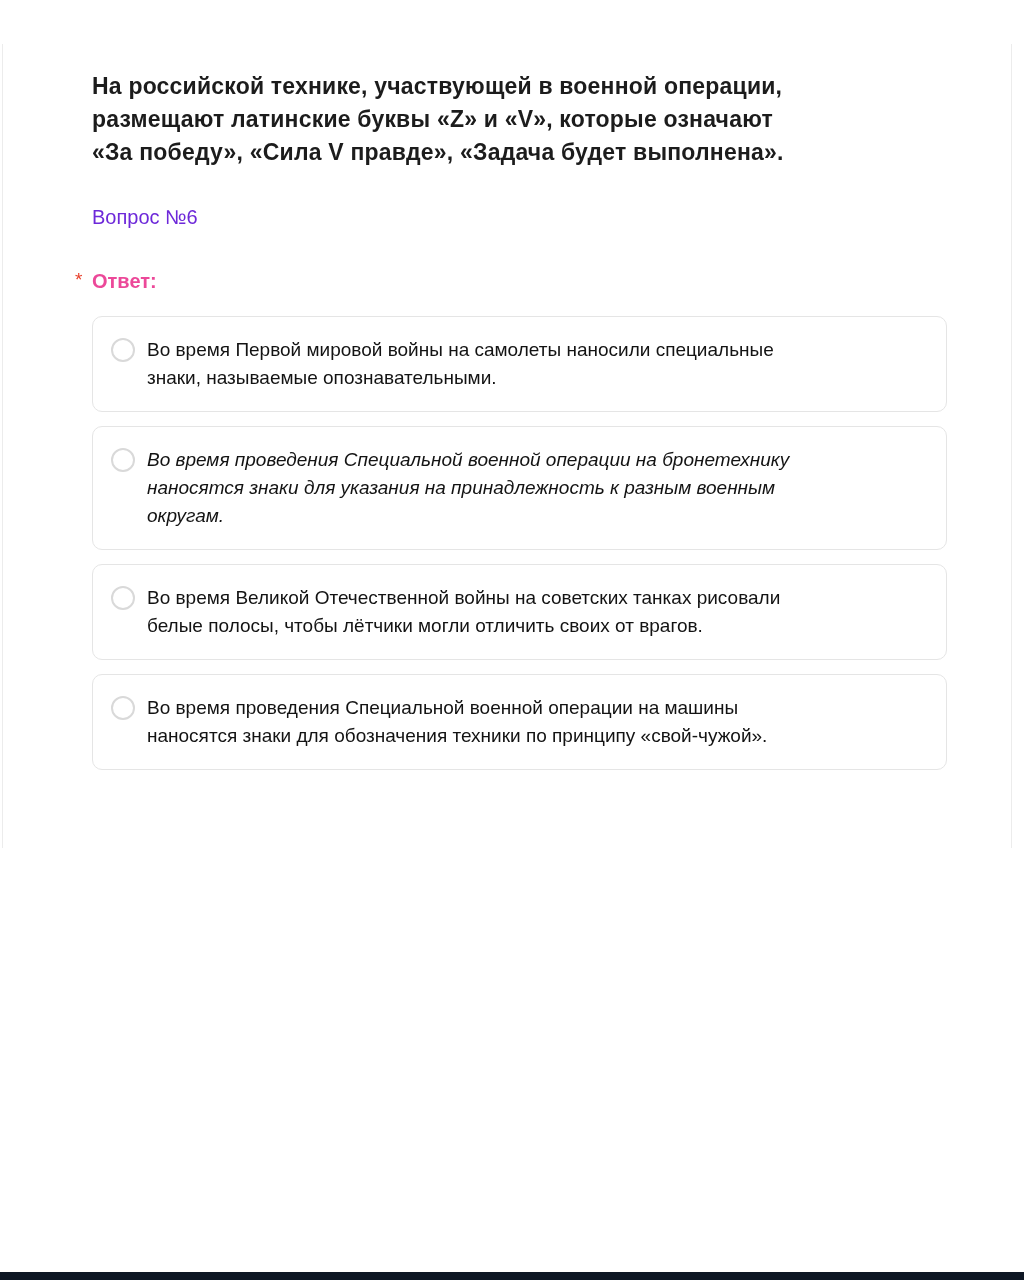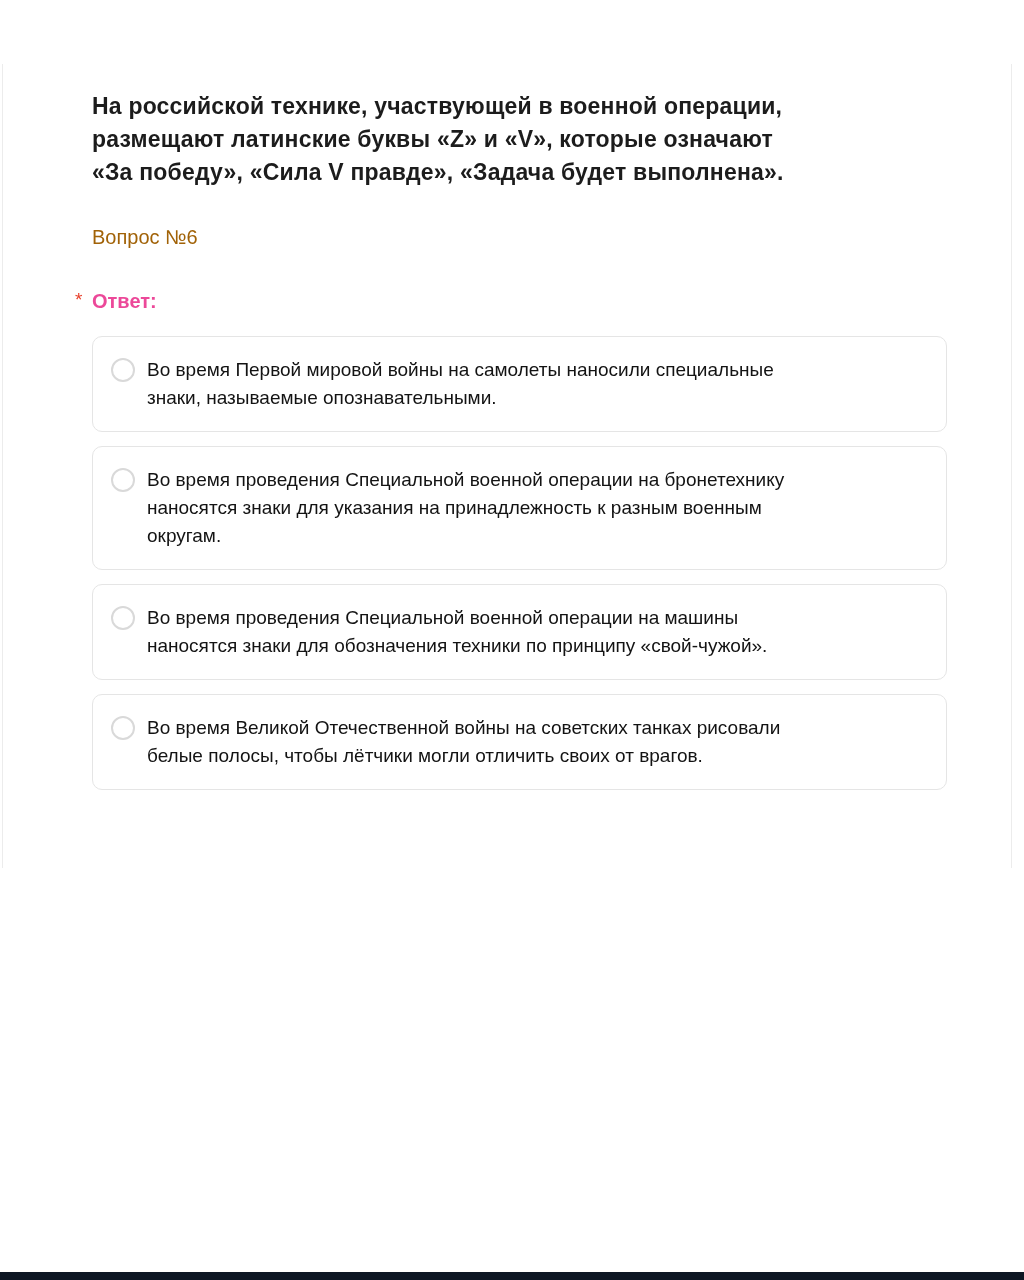--- a/index.html
+++ b/index.html
@@ -10,21 +10,21 @@
     width: 1024px;
     height: 1280px;
     background: #ffffff;
     font-family: "Liberation Sans", sans-serif;
     position: relative;
     overflow: hidden;
   }
   .form-panel {
     position: absolute;
     left: 2px;
-    top: 64px;
+    top: 44px;
     width: 1010px;
     height: 804px;
     box-sizing: border-box;
     background: #ffffff;
     border-left: 1px solid #ececec;
     border-right: 1px solid #ececec;
   }
   .form-content {
     padding: 26px 40px 0 89px;
   }
@@ -114,51 +114,51 @@
 <body>
 
 <div class="form-panel" style="border-left-color: rgb(236, 236, 236); border-right-color: rgb(236, 236, 236);">
   <div class="form-content">
 
     <div class="intro-text">На российской технике, участвующей в военной операции,
 размещают латинские буквы «Z» и «V», которые означают
 «За победу», «Сила V правде», «Задача будет выполнена».</div>
 
 
-    <div class="question-number" style="color: #a16207;">Вопрос №6</div>
+    <div class="question-number" style="color: #6d28d9;">Вопрос №6</div>
 
     <div class="answer-row">
       <span class="required-asterisk" style="color: rgb(232, 64, 44);">*</span>
       <span class="answer-label">Ответ:</span>
     </div>
 
     <div class="options">
 
       <div class="answer-option" style="border-color: rgb(229, 229, 229);">
         <span class="radio"></span>
         <span class="option-label">Во время Первой мировой войны на самолеты наносили специальные
 знаки, называемые опознавательными.</span>
       </div>
 
-      <div class="answer-option" style="border-color: rgb(229, 229, 229);">
+      <div class="answer-option" style="border-color: rgb(229, 229, 229); font-style: italic;">
         <span class="radio"></span>
         <span class="option-label">Во время проведения Специальной военной операции на бронетехнику
 наносятся знаки для указания на принадлежность к разным военным
 округам.</span>
       </div>
 
       <div class="answer-option" style="border-color: rgb(229, 229, 229);">
         <span class="radio"></span>
-        <span class="option-label">Во время проведения Специальной военной операции на машины
-наносятся знаки для обозначения техники по принципу «свой-чужой».</span>
+        <span class="option-label">Во время Великой Отечественной войны на советских танках рисовали
+белые полосы, чтобы лётчики могли отличить своих от врагов.</span>
       </div>
 
       <div class="answer-option" style="border-color: rgb(229, 229, 229);">
         <span class="radio"></span>
-        <span class="option-label">Во время Великой Отечественной войны на советских танках рисовали
-белые полосы, чтобы лётчики могли отличить своих от врагов.</span>
+        <span class="option-label">Во время проведения Специальной военной операции на машины
+наносятся знаки для обозначения техники по принципу «свой-чужой».</span>
       </div>
 
     </div>
   </div>
 </div>
 
 <div class="bottom-bar" style="background: rgb(14, 23, 36);"></div>
 
 </body></html>

